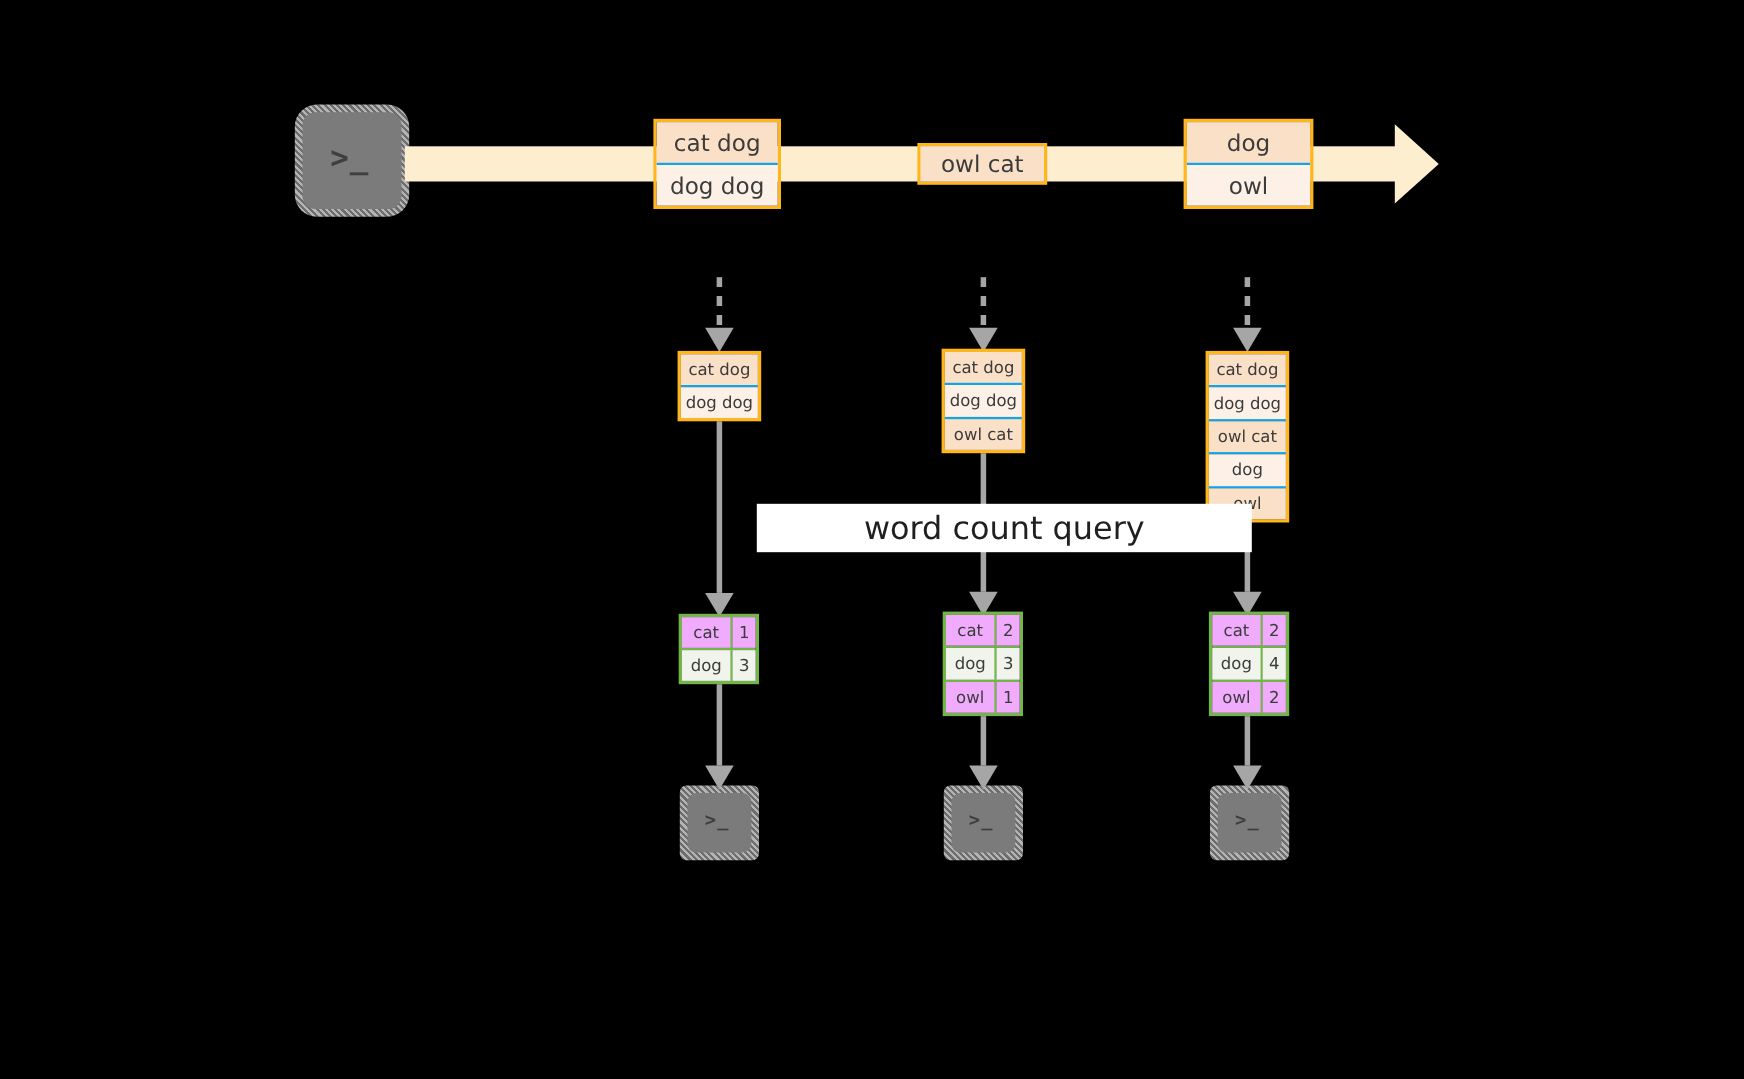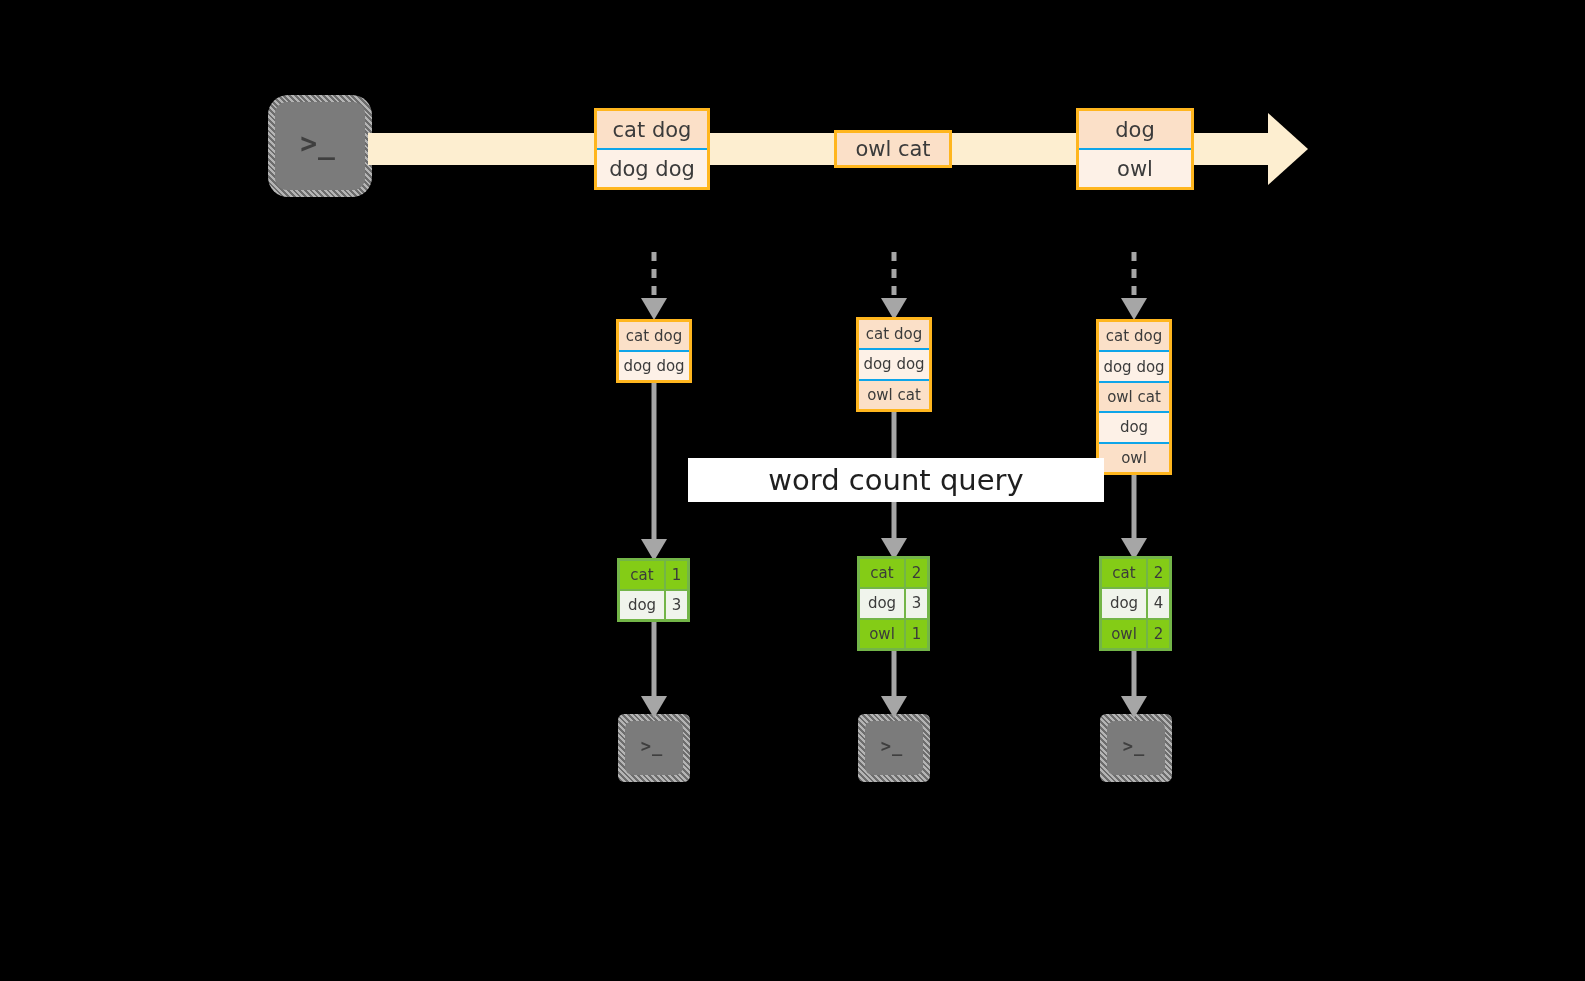--- a/index.html
+++ b/index.html
@@ -98,21 +98,21 @@
     display: flex;
     border-bottom: 2px solid #73b548;
   }
   .res .row:last-child { border-bottom: none; }
   .res .c {
     display: flex; align-items: center; justify-content: center;
     color: #3b3b3b; white-space: nowrap;
   }
   .res .c.word { flex: 0 0 46px; border-right: 2px solid #73b548; }
   .res .c.cnt  { flex: 1 1 auto; }
-  .res .row.dk .c { background: #84cc16; text-align: center; }
+  .res .row.dk .c { background: #f0abfc; text-align: center; }
   .res .row.lt .c { background: #f0f4ec; }
 
   
   .conn { position: absolute; z-index: 2; }
   .conn .shaft {
     position: absolute; left: 50%; top: 0;
     transform: translateX(-50%);
     width: 5px; background: #a6a6a6;
   }
   .conn .shaft.dashed {
@@ -208,21 +208,21 @@
   </div>
   <div class="conn" style="left:880px; top:412px; width:28px; height:148px;">
     <div class="shaft" style="height:126px;"></div>
     <div class="head"></div>
   </div>
   <div class="conn" style="left:1120px; top:475px; width:28px; height:85px;">
     <div class="shaft" style="height:63px;"></div>
     <div class="head"></div>
   </div>
 
-  <div class="qlabel" style="left:688px; top:458px; width:416px; height:44px; font-size:29px;">
+  <div class="qlabel" style="left:688px; top:458px; width:450px; height:44px; font-size:29px;">
     <span>word count query</span>
   </div>
 
   <div class="res" style="left:617px; top:558px; width:73px; height:64px; font-size:15px;">
     <div class="row dk">
       <div class="c word">cat</div>
       <div class="c cnt">1</div>
     </div>
     <div class="row lt">
       <div class="c word">dog</div>

